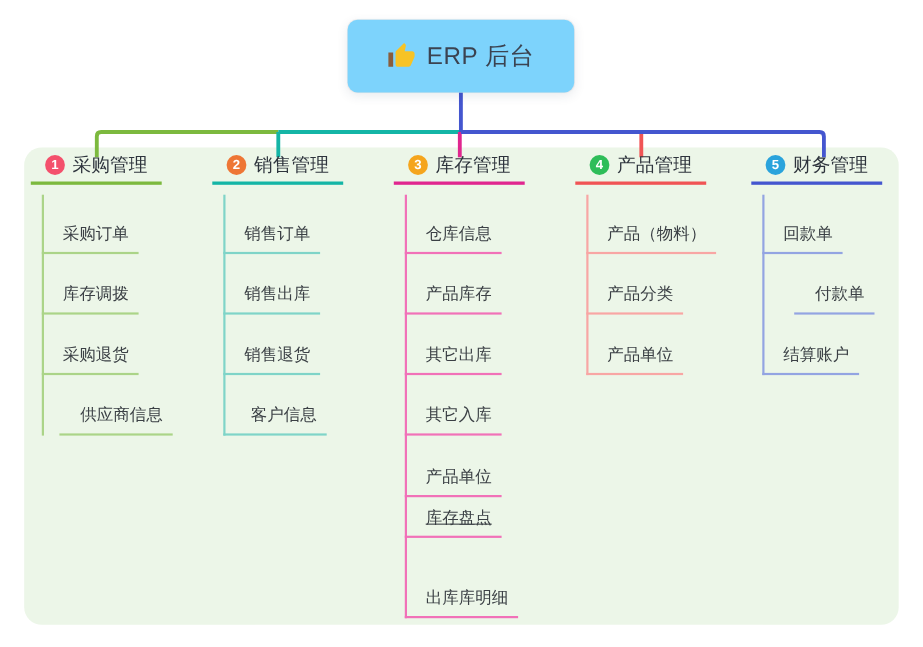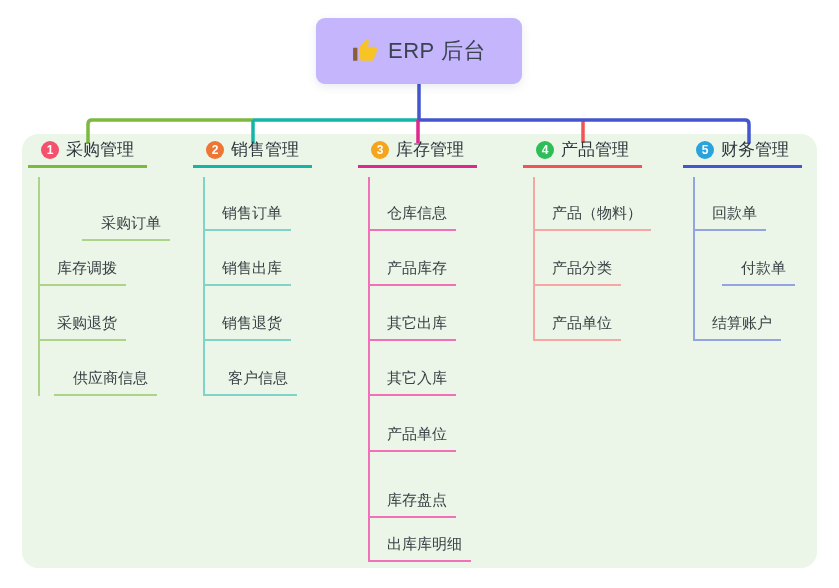--- a/index.html
+++ b/index.html
@@ -7,21 +7,21 @@
     position:relative;width:839px;height:588px;background:#ffffff;overflow:hidden;
     font-family:"Liberation Sans","DejaVu Sans",sans-serif;
   }
   #panel{
     position:absolute;left:22px;top:134px;width:795px;height:434px;
     background:#ecf6e8;border-radius:16px;z-index:1;
   }
   #connectors{position:absolute;left:0;top:0;z-index:3;pointer-events:none;}
   #root-node{
     position:absolute;left:316px;top:18px;width:206px;height:66px;
-    background:#c4b5fd;border-radius:9px;z-index:5;
+    background:#7dd3fc;border-radius:9px;z-index:5;
     box-shadow:0 3px 10px rgba(40,60,90,0.10),0 0 1px rgba(0,0,0,0.06);
     display:flex;align-items:center;justify-content:center;gap:10px;
     cursor:pointer;
   }
   #root-node .root-label{
     font-size:22px;color:#3b4351;letter-spacing:0.5px;white-space:nowrap;
   }
   .branch-title{
     position:absolute;height:24px;display:flex;align-items:center;gap:7px;
     padding:0 0 9px 13px;width:119px;box-sizing:border-box;
@@ -66,21 +66,21 @@
     </span>
     <span class="root-label">ERP 后台</span>
   </div>
 
   <div id="branches">
       <div class="branch-title" style="left: 28px; top: 144px; border-bottom-color: rgb(124, 185, 62);">
         <span class="badge" style="background: rgb(244, 81, 108);">1</span>
         <span class="branch-label">采购管理</span>
       </div>
       <div class="vline" style="left: 38px; top: 177px; height: 219px; background: rgb(171, 212, 136);"></div>
-      <div class="child-node" style="left: 38px; top: 212px; border-bottom-color: rgb(171, 212, 136); margin-left: 44px;">采购订单</div>
+      <div class="child-node" style="left: 38px; top: 202px; border-bottom-color: rgb(171, 212, 136);">采购订单</div>
       <div class="child-node" style="left: 38px; top: 257px; border-bottom-color: rgb(171, 212, 136);">库存调拨</div>
       <div class="child-node" style="left: 38px; top: 312px; border-bottom-color: rgb(171, 212, 136);">采购退货</div>
       <div class="child-node" style="left: 38px; top: 367px; border-bottom-color: rgb(171, 212, 136); margin-left: 16px;">供应商信息</div>
       <div class="branch-title" style="left: 193px; top: 144px; border-bottom-color: rgb(20, 181, 166);">
         <span class="badge" style="background: rgb(238, 118, 53);">2</span>
         <span class="branch-label">销售管理</span>
       </div>
       <div class="vline" style="left: 203px; top: 177px; height: 219px; background: rgb(127, 212, 200);"></div>
       <div class="child-node" style="left: 203px; top: 202px; border-bottom-color: rgb(127, 212, 200);">销售订单</div>
       <div class="child-node" style="left: 203px; top: 257px; border-bottom-color: rgb(127, 212, 200);">销售出库</div>
@@ -89,21 +89,21 @@
       <div class="branch-title" style="left: 358px; top: 144px; border-bottom-color: rgb(224, 38, 143);">
         <span class="badge" style="background: rgb(245, 165, 29);">3</span>
         <span class="branch-label">库存管理</span>
       </div>
       <div class="vline" style="left: 368px; top: 177px; height: 385px; background: rgb(241, 113, 184);"></div>
       <div class="child-node" style="left: 368px; top: 202px; border-bottom-color: rgb(241, 113, 184);">仓库信息</div>
       <div class="child-node" style="left: 368px; top: 257px; border-bottom-color: rgb(241, 113, 184);">产品库存</div>
       <div class="child-node" style="left: 368px; top: 312px; border-bottom-color: rgb(241, 113, 184);">其它出库</div>
       <div class="child-node" style="left: 368px; top: 367px; border-bottom-color: rgb(241, 113, 184);">其它入库</div>
       <div class="child-node" style="left: 368px; top: 423px; border-bottom-color: rgb(241, 113, 184);">产品单位</div>
-      <div class="child-node" style="left: 368px; top: 489px; border-bottom-color: rgb(241, 113, 184);">库存盘点</div>
+      <div class="child-node" style="left: 368px; top: 460px; border-bottom-color: rgb(241, 113, 184); text-decoration: underline;">库存盘点</div>
       <div class="child-node" style="left: 368px; top: 533px; border-bottom-color: rgb(241, 113, 184);">出库库明细</div>
       <div class="branch-title" style="left: 523px; top: 144px; border-bottom-color: rgb(240, 84, 85);">
         <span class="badge" style="background: rgb(46, 189, 89);">4</span>
         <span class="branch-label">产品管理</span>
       </div>
       <div class="vline" style="left: 533px; top: 177px; height: 164px; background: rgb(248, 166, 164);"></div>
       <div class="child-node" style="left: 533px; top: 202px; border-bottom-color: rgb(248, 166, 164);">产品（物料）</div>
       <div class="child-node" style="left: 533px; top: 257px; border-bottom-color: rgb(248, 166, 164);">产品分类</div>
       <div class="child-node" style="left: 533px; top: 312px; border-bottom-color: rgb(248, 166, 164);">产品单位</div>
       <div class="branch-title" style="left: 683px; top: 144px; border-bottom-color: rgb(68, 86, 207);">

